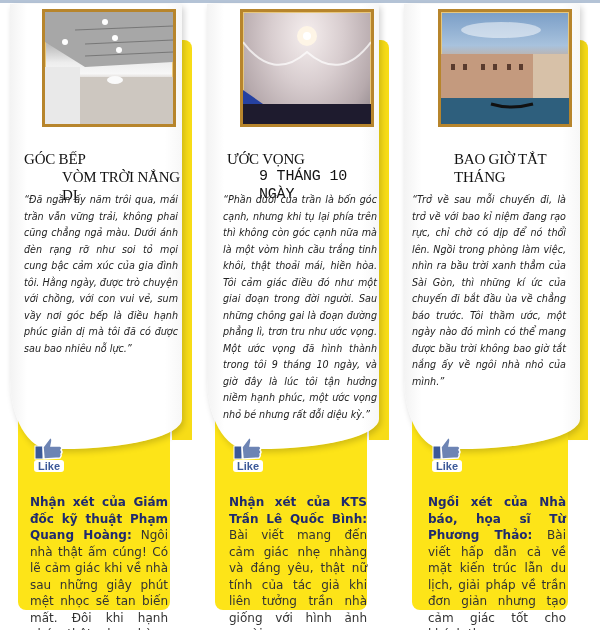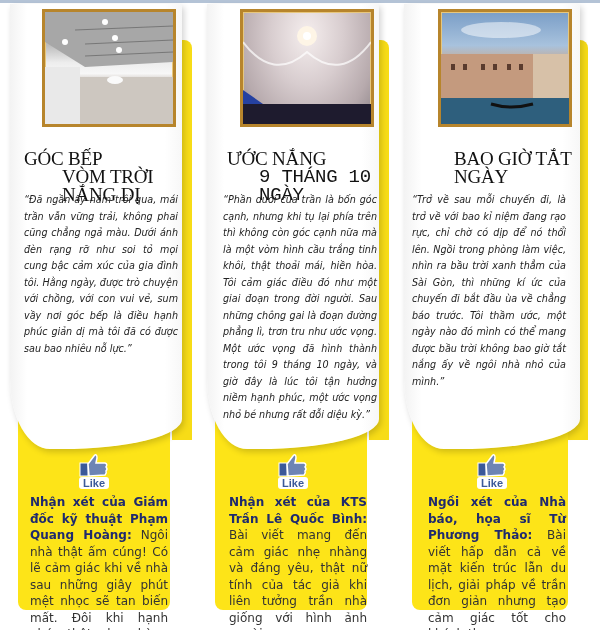--- a/index.html
+++ b/index.html
@@ -28,31 +28,31 @@
       border-bottom-left-radius: 40px 70px;
       box-shadow: 2px 3px 6px rgba(0,0,0,0.18);
     }
     .photo {
       position: absolute; left: 42px; top: 9px; width: 134px; height: 118px;
       border: 3px solid #b7852c; box-sizing: border-box;
       box-shadow: inset 0 0 0 1px #e7c77d;
     }
     .title {
       position: absolute; left: 24px; top: 150px; width: 160px;
-      font-family: "Liberation Serif", serif; font-size: 19px; color: #111;
+      font-family: "Liberation Serif", serif; font-size: 15px; color: #111;
       line-height: 18px; letter-spacing: -0.2px;
     }
     .title .l2 { display: block; padding-left: 38px; }
     .quote {
       position: absolute; left: 24px; top: 192px; width: 154px;
       font-family: "DejaVu Sans", sans-serif; font-style: italic;
       font-size: 9.6px; line-height: 16.5px; color: #222; text-align: justify;
     }
     .like {
-      position: absolute; left: 34px; top: 453px; width: 30px; height: 36px; margin-left: 45px;
+      position: absolute; left: 34px; top: 436px; width: 30px; height: 36px;
     }
     .review {
       position: absolute; left: 30px; top: 494px; width: 138px;
       font-family: "DejaVu Sans", sans-serif; font-size: 12px; line-height: 16.5px;
       color: #333; text-align: justify;
     }
     .review b { color: #1f2a6e; font-weight: bold; }
   </style>
 </head>
 <body>
@@ -104,21 +104,21 @@
   <div class="photo" style="left:43px; background: radial-gradient(ellipse at 50% 20%, #f5eeee 0%, #d8cdcf 40%, #b7aaad 75%, #8e8589 100%);">
     <svg width="128" height="112" viewBox="0 0 128 112">
       <path d="M0 30 Q30 70 64 40 Q98 70 128 30" fill="none" stroke="#fff" stroke-width="2" opacity="0.7"></path>
       <circle cx="64" cy="24" r="10" fill="#fff6e6" opacity="0.9"></circle>
       <circle cx="64" cy="24" r="4" fill="#fff"></circle>
       <rect x="0" y="92" width="128" height="20" fill="#1e1b2e"></rect>
       <polygon points="0,78 20,92 0,92" fill="#2541a0"></polygon>
     </svg>
   </div>
   <div class="title" style="left:30px;">
-    <span>ƯỚC NẮNG</span>
+    <span>ƯỚC VỌNG</span>
     <span class="l2" style="padding-left:32px;font-family:Liberation Mono, monospace;">9 THÁNG 10 NGÀY</span>
   </div>
   <div class="quote" style="left:26px;">“Phần dưới của trần là bốn góc cạnh, nhưng khi tụ lại phía trên thì không còn góc cạnh nữa mà là một vòm hình cầu trắng tinh khôi, thật thoải mái, hiền hòa. Tôi cảm giác điều đó như một giai đoạn trong đời người. Sau những chông gai là đoạn đường phẳng lì, trơn tru như ước vọng. Một ước vọng đã hình thành trong tôi 9 tháng 10 ngày, và giờ đây là lúc tôi tận hưởng niềm hạnh phúc, một ước vọng nhỏ bé nhưng rất đỗi diệu kỳ.”</div>
   <div class="like" style="left:36px;">
     <svg width="30" height="36" viewBox="0 0 30 36">
       <rect x="1" y="10" width="8" height="13" fill="#3b5998" stroke="#fff" stroke-width="1"></rect>
       <path d="M9 11 L15 3 Q18 0 18 5 L17 10 L26 10 Q29 11 27 14 Q29 16 27 18 Q28 20 26 22 L10 23 Z" fill="#6d84b4" stroke="#fff" stroke-width="1.5"></path>
       <rect x="0" y="24" width="30" height="12" rx="3" fill="#fff"></rect>
       <text x="15" y="34" text-anchor="middle" font-family="Liberation Sans, sans-serif" font-weight="bold" font-size="11" fill="#3b5998">Like</text>
     </svg>
@@ -144,21 +144,21 @@
         <rect x="40" y="52" width="4" height="6"></rect>
           <rect x="52" y="52" width="4" height="6"></rect>
         <rect x="66" y="52" width="4" height="6"></rect>
           <rect x="78" y="52" width="4" height="6"></rect>
       </g>
       <rect x="0" y="86" width="128" height="26" fill="#2e5f7d"></rect>
       <path d="M50 92 Q70 98 92 92" stroke="#111" stroke-width="3" fill="none"></path>
     </svg>
   </div>
   <div class="title" style="left:34px; width:150px;">
-    <span class="l2" style="padding-left:26px;">BAO GIỜ TẮT NGÀY</span>
+    <span class="l2" style="padding-left:26px;">BAO GIỜ TẮT THÁNG</span>
   </div>
   <div class="quote" style="left:18px;">“Trở về sau mỗi chuyến đi, là trở về với bao kỉ niệm đang rạo rực, chỉ chờ có dịp để nó thổi lên. Ngồi trong phòng làm việc, nhìn ra bầu trời xanh thẳm của Sài Gòn, thì những kí ức của chuyến đi bắt đầu ùa về chẳng báo trước. Tôi thầm ước, một ngày nào đó mình có thể mang được bầu trời không bao giờ tắt nắng ấy về ngôi nhà nhỏ của mình.”</div>
   <div class="like" style="left:38px;">
     <svg width="30" height="36" viewBox="0 0 30 36">
       <rect x="1" y="10" width="8" height="13" fill="#3b5998" stroke="#fff" stroke-width="1"></rect>
       <path d="M9 11 L15 3 Q18 0 18 5 L17 10 L26 10 Q29 11 27 14 Q29 16 27 18 Q28 20 26 22 L10 23 Z" fill="#6d84b4" stroke="#fff" stroke-width="1.5"></path>
       <rect x="0" y="24" width="30" height="12" rx="3" fill="#fff"></rect>
       <text x="15" y="34" text-anchor="middle" font-family="Liberation Sans, sans-serif" font-weight="bold" font-size="11" fill="#3b5998">Like</text>
     </svg>
   </div>

